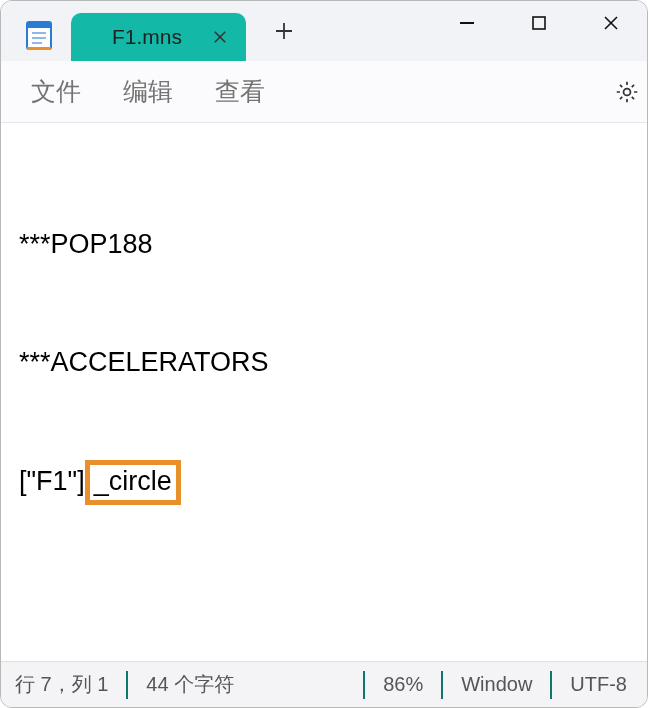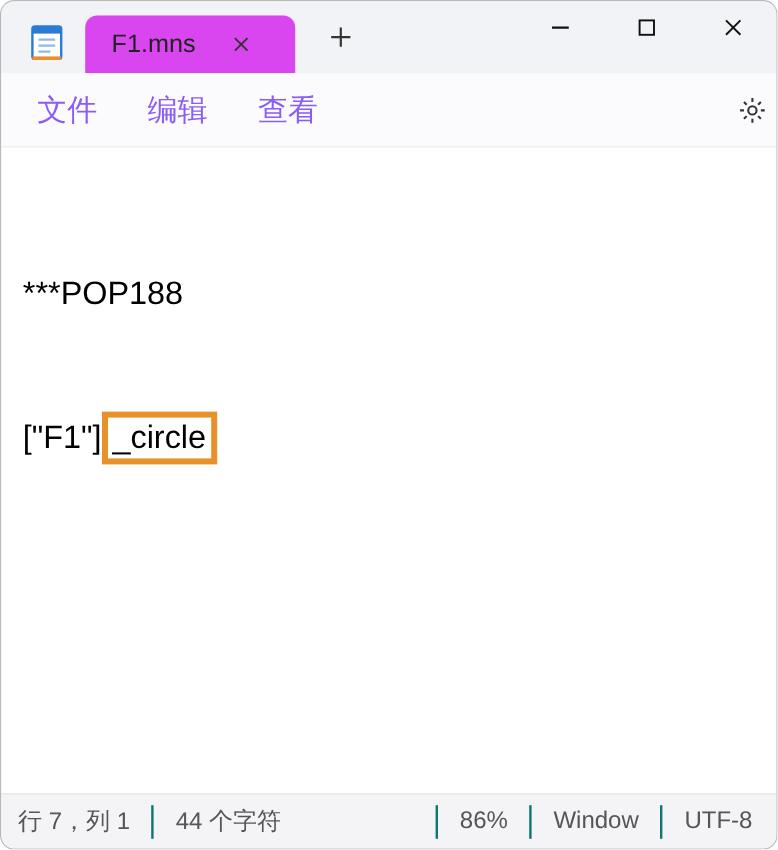--- a/index.html
+++ b/index.html
@@ -25,30 +25,31 @@
     padding-top:6px;
   }
   .app-icon svg { width: 30px; height: 34px; }
   .tabs {
     display:flex; align-items:flex-end; flex: 0 0 auto;
     margin-left: 12px;
   }
   .tab {
     height: 48px;
     min-width: 175px;
-    background: #d946ef;
+    background: #14b8a6;
     border-top-left-radius: 10px;
     border-top-right-radius: 10px;
     display:flex; align-items:center;
     padding: 0 12px 0 22px;
     font-size: 21px;
     color:#222;
     gap: 24px;
     align-self:flex-end;
     box-shadow: 0 -1px 0 rgba(0,0,0,0.02);
+    justify-content: flex-end;
   }
   .tab .close {
     width:28px; height:28px; display:flex; align-items:center; justify-content:center;
     font-size: 22px; color:#333; border-radius:4px;
   }
   .newtab {
     width: 56px; display:flex; align-items:center; justify-content:center;
     font-size: 28px; color:#333; align-self:center; margin-left:10px;
   }
   .win-controls {
@@ -62,21 +63,21 @@
   .win-btn svg { width:20px; height:20px; stroke:#111; stroke-width:1.6; fill:none; }
   .win-btn.min svg { stroke-width:2; }
   
   .menubar {
     height: 62px;
     background:#fbfbfd;
     display:flex; align-items:center;
     padding: 0 5px 0 30px;
     gap: 42px;
     font-size: 25px;
-    color:#8b5cf6;
+    color:#737373;
     border-bottom: 1px solid #e6e6e8;
     text-align: right;
   }
   .menubar .spacer { flex:1; }
   .gear { width:30px; height:30px; display:flex; align-items:center; justify-content:center; }
   .gear svg { width:26px; height:26px; stroke:#333; stroke-width:1.6; fill:none; }
   
   .editor {
     flex:1;
     background:#fff;
@@ -176,20 +177,21 @@
     <span class="gear">
       <svg viewBox="0 0 24 24">
         <circle cx="12" cy="12" r="3.2"></circle>
         <path d="M12 2.5v3M12 18.5v3M21.5 12h-3M5.5 12h-3M18.5 5.5l-2.1 2.1M7.6 16.4l-2.1 2.1M18.5 18.5l-2.1-2.1M7.6 7.6 5.5 5.5"></path>
       </svg>
     </span>
   </div>
 
   <div class="editor">
     <span class="line">***POP188</span>
+    <span class="line">***ACCELERATORS</span>
     <span class="line"><span>["F1"]</span><span class="hl">_circle</span></span>
   </div>
 
   <div class="statusbar">
     <span class="cell first">行 7，列 1</span>
     <span class="cell">44 个字符</span>
     <span class="grow"></span>
     <span class="cell">86%</span>
     <span class="cell">Window</span>
     <span class="cell">UTF-8</span>

